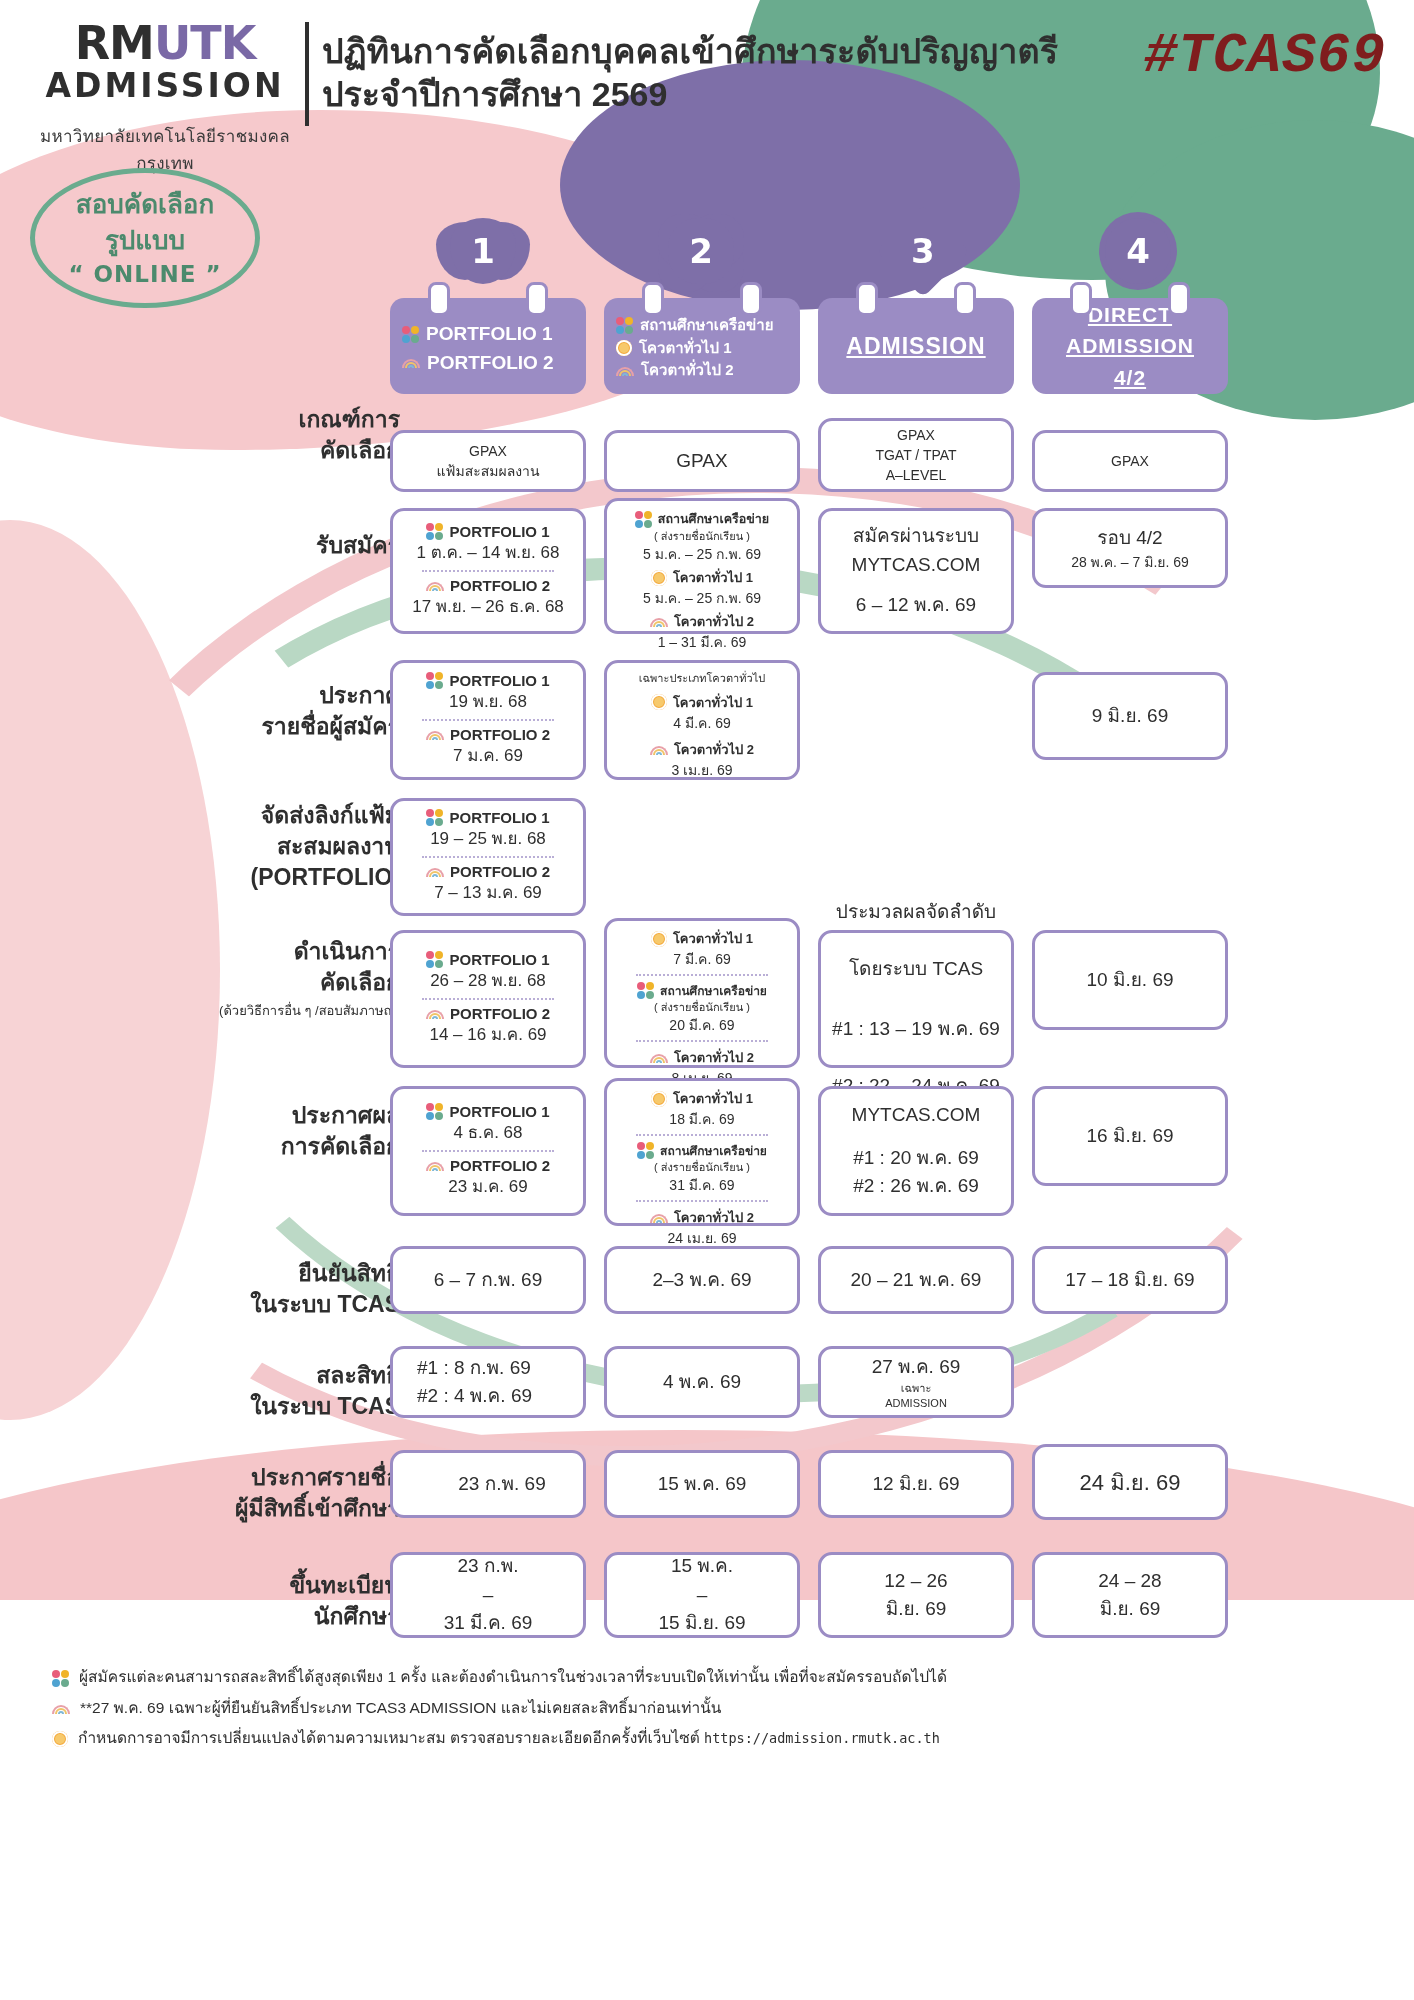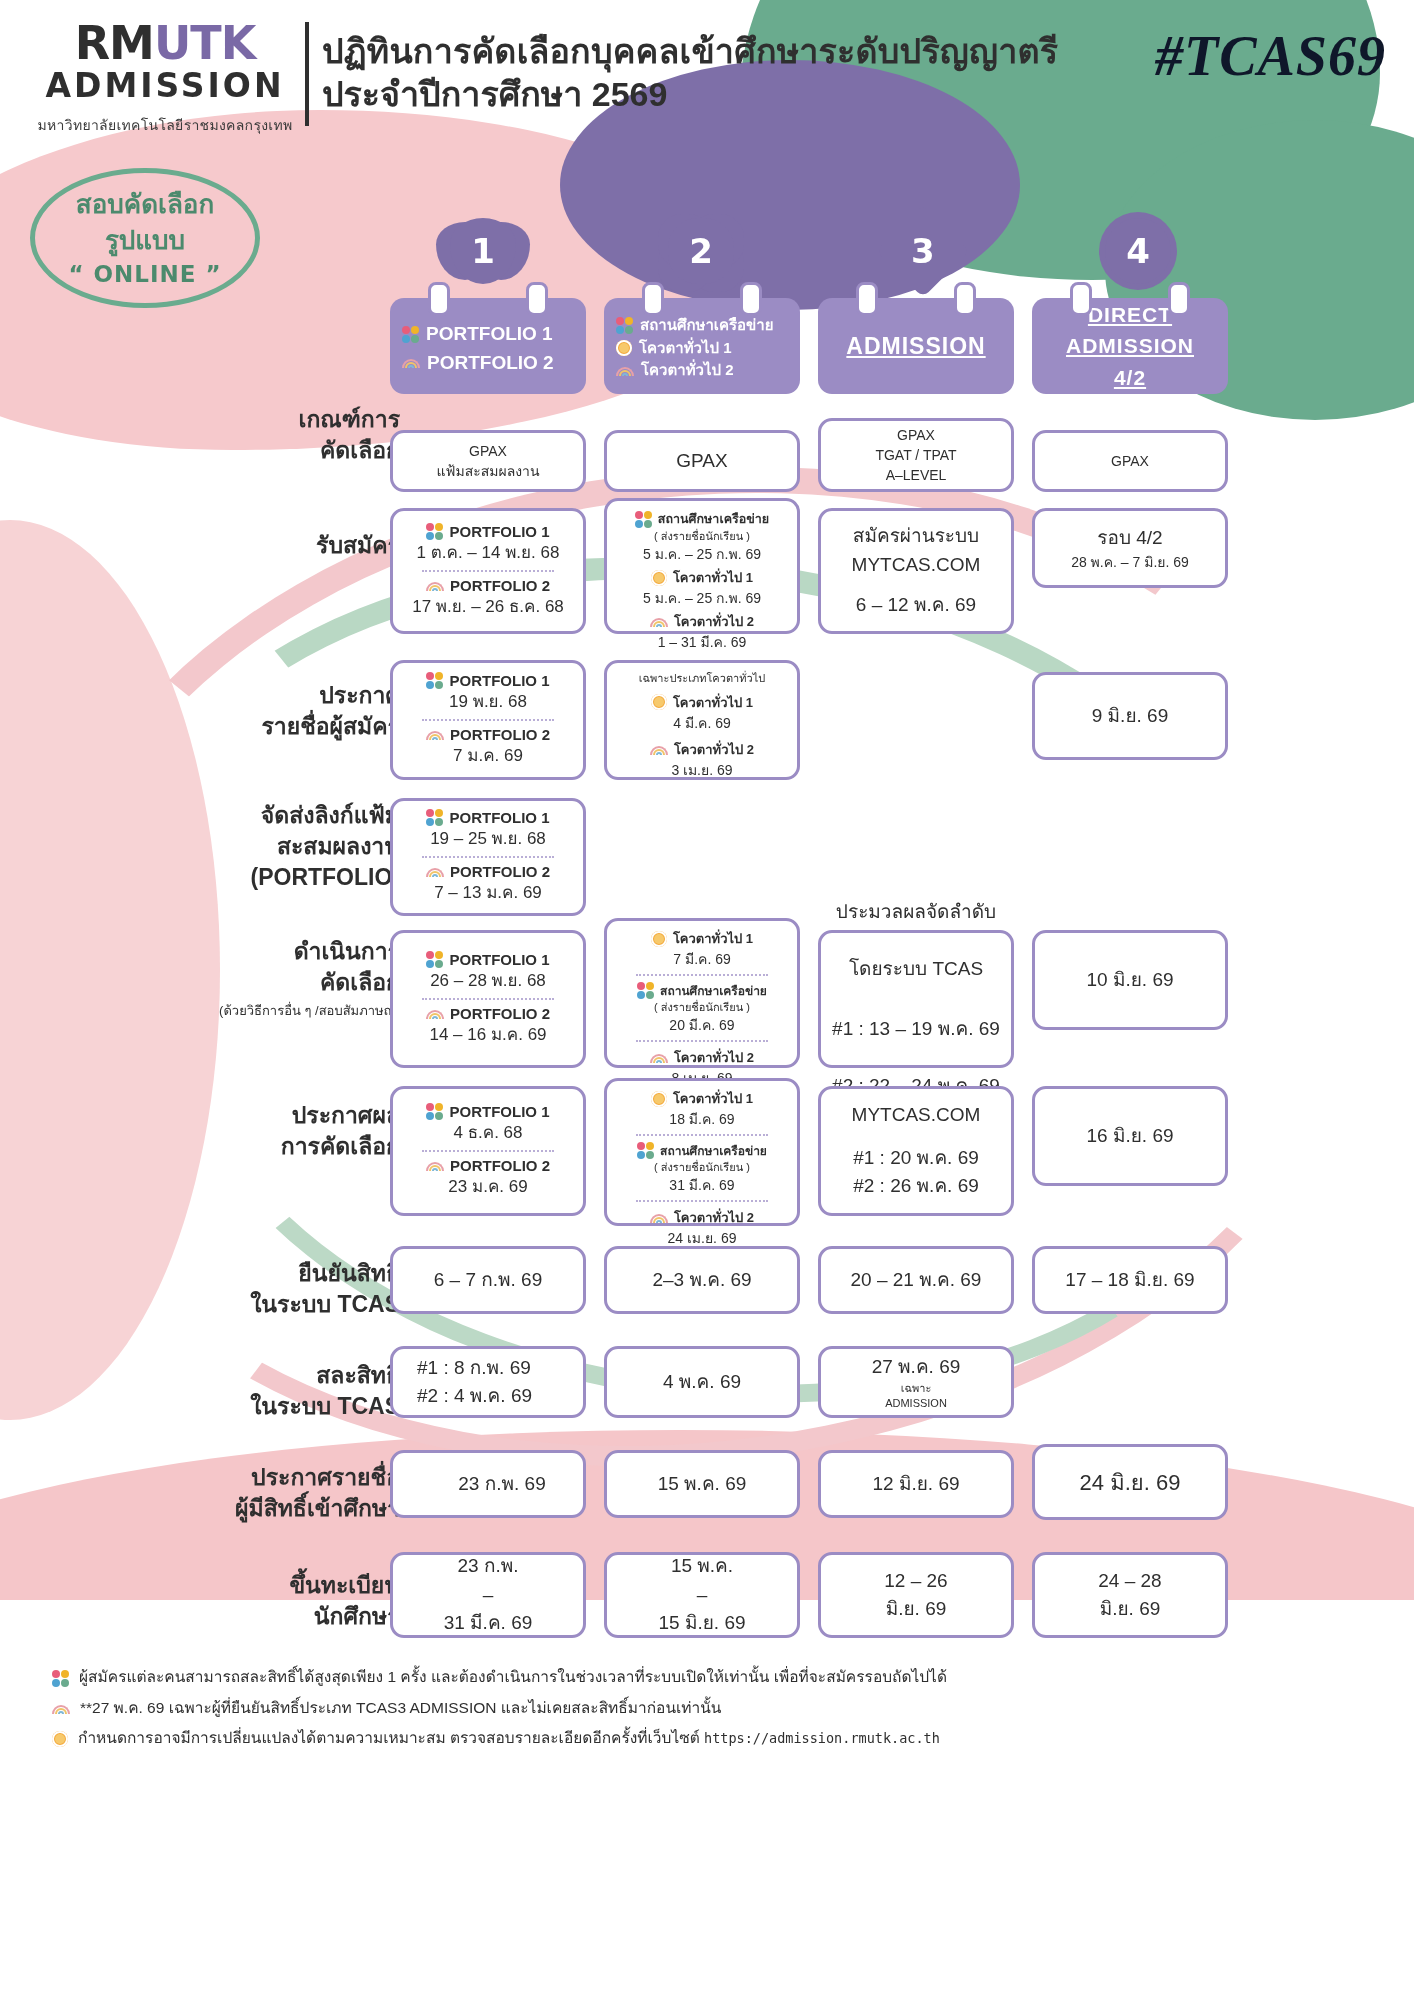--- a/index.html
+++ b/index.html
@@ -67,29 +67,29 @@
   .logo-main {
     font-family:"DejaVu Sans", sans-serif; font-weight:bold; font-size:46px;
     letter-spacing:-1px; color:#2f2f2f; line-height:1;
   }
   .logo-main .rm { color:#2f2f2f; }
   .logo-main .utk { color:#7a69a6; }
   .logo-adm {
     font-family:"DejaVu Sans", sans-serif; font-weight:bold; font-size:33px;
     letter-spacing:3px; color:#2f2f2f; line-height:1.1; margin-top:2px;
   }
-  .logo-thai { font-size:14px; color:#3a3a3a; letter-spacing:0.3px; margin-top:10px; }
+  .logo-thai { font-size:17px; color:#3a3a3a; letter-spacing:0.3px; margin-top:18px; }
   .head-rule { position:absolute; left:305px; top:22px; width:4px; height:104px; background:#2f2f2f; }
   .head-title { position:absolute; left:322px; top:30px; color:#2f2f2f; }
   .head-title .l1 { font-size:34px; font-weight:bold; line-height:1.25; letter-spacing:0.2px;}
   .head-title .l2 { font-size:34px; font-weight:bold; line-height:1.25; }
   .hashtag {
     position:absolute; right:28px; top:24px;
-    font-family:Liberation Serif, serif; font-style:italic; font-weight:bold;
-    font-size:56px; color:#0f172a; letter-spacing:1px;
+    font-family:Liberation Mono, monospace; font-style:italic; font-weight:bold;
+    font-size:56px; color:#7f1d1d; letter-spacing:1px;
   }
 
   
   .online-badge {
     position:absolute; left:30px; top:168px; width:230px; height:140px;
     border:5px solid #6aab8e; border-radius:50%;
     background:transparent; color:#4c8a6d;
     display:flex; flex-direction:column; align-items:center; justify-content:center;
     font-weight:bold; line-height:1.4; text-align:center;
   }

